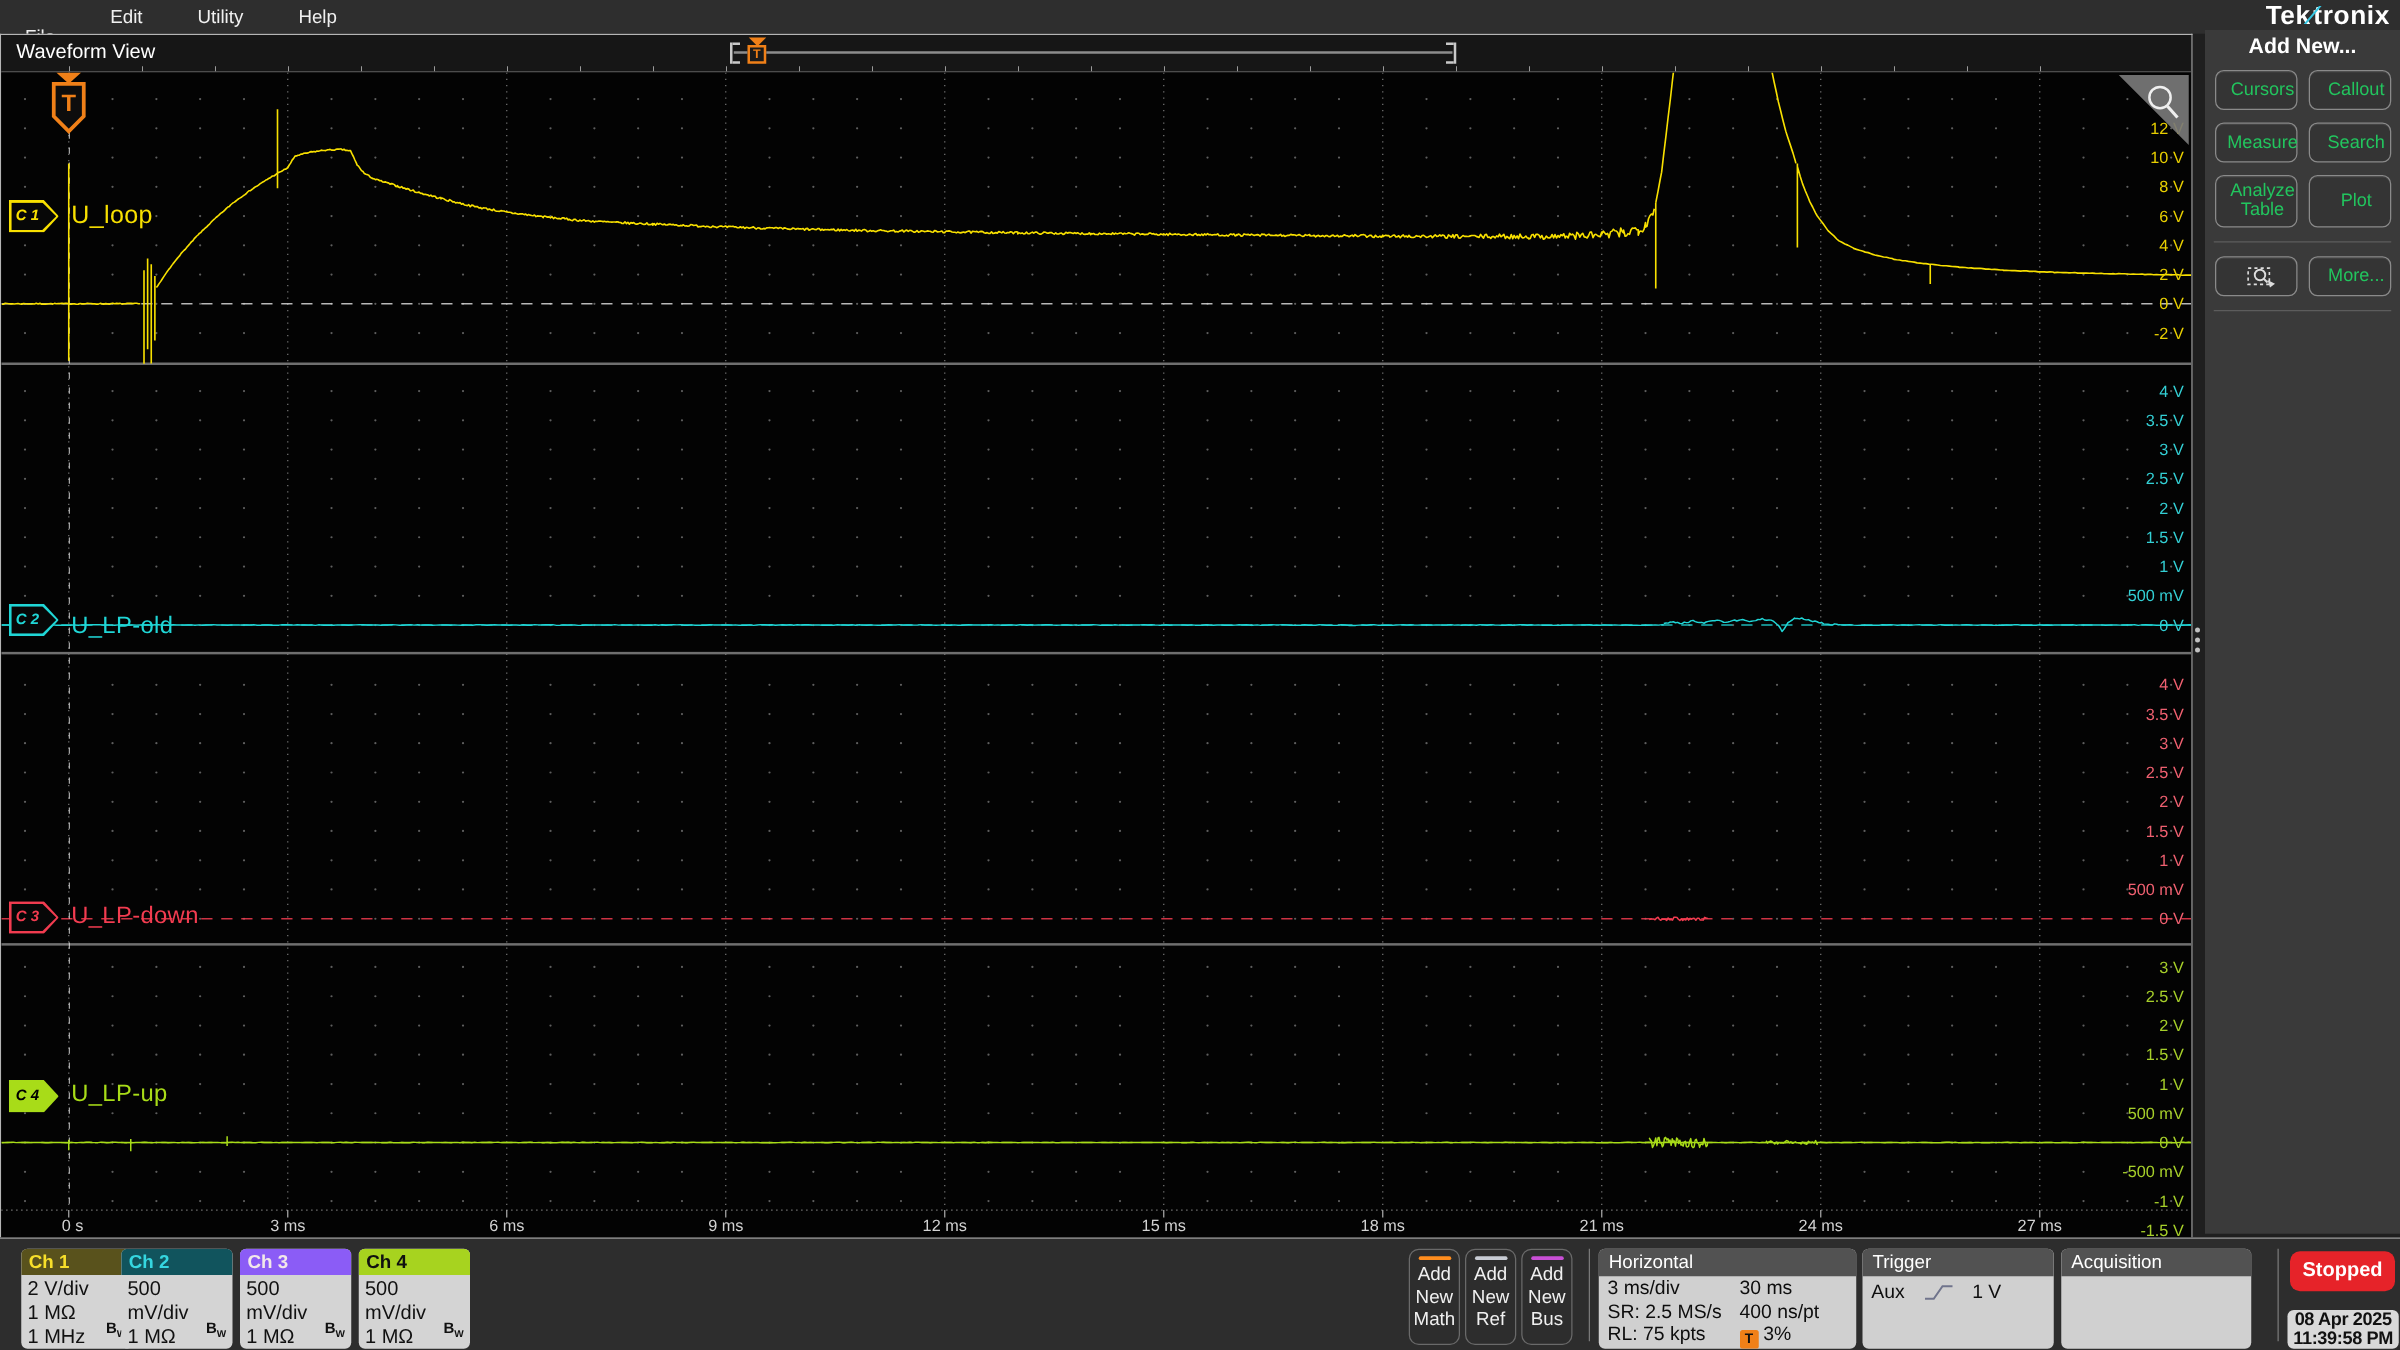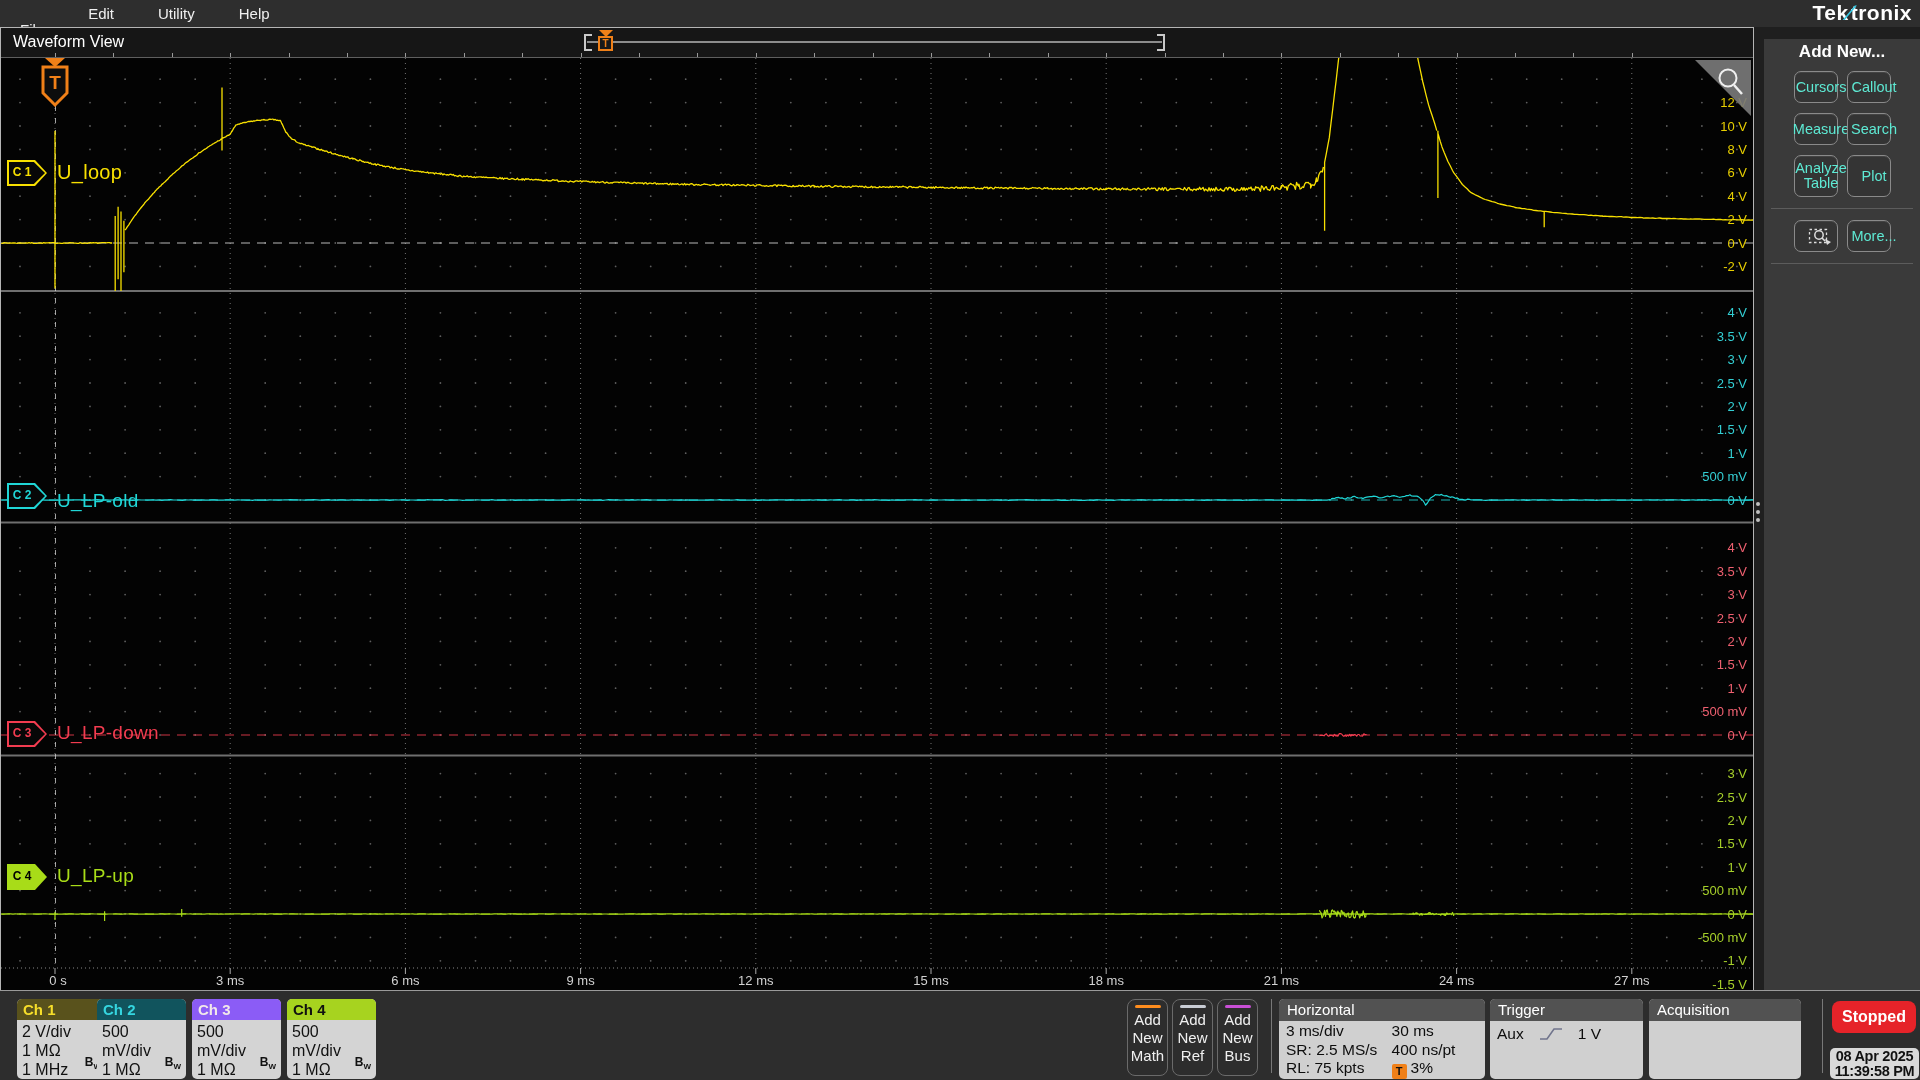--- a/index.html
+++ b/index.html
@@ -23,34 +23,34 @@
   .pos-line{position:absolute;left:1px;right:1px;top:7px;height:2px;background:#8d8d8d;}
   .pos-trig{position:absolute;left:12px;top:-4px;width:15px;}
   .pos-trig .tri{width:0;height:0;border-left:7px solid transparent;border-right:7px solid transparent;border-top:7px solid #f08018;margin:0 auto;}
   .pos-trig .box{width:15px;height:15px;border:2px solid #f08018;background:#1a1a1a;color:#f08018;font-size:10px;font-weight:bold;text-align:center;line-height:11px;margin-top:-1px;}
   .header-ticks{position:absolute;left:54px;bottom:0;width:1635px;height:4px;background:repeating-linear-gradient(90deg,#9a9a9a 0 1px,transparent 1px 58.4px);}
   .plot{position:absolute;left:0;top:30px;width:1752px;height:933px;background:#030303;}
   .plot svg{position:absolute;left:0;top:0;}
   svg text{font-family:"Liberation Sans",sans-serif;}
 
   
-  .ch-tag{position:absolute;width:40px;height:26px;}
+  .ch-tag{position:absolute;width:40px;height:26px;font-style:italic;}
   .ch-tag .outer{position:absolute;inset:0;clip-path:polygon(0 0,70% 0,100% 50%,70% 100%,0 100%);}
   .ch-tag .inner{position:absolute;inset:2px 2px 2px 2px;clip-path:polygon(0 0,69% 0,100% 50%,69% 100%,0 100%);background:#070707;}
   .ch-tag .txt{position:absolute;left:0;width:30px;top:5px;text-align:center;font-size:12px;font-weight:bold;}
   .ch-name{position:absolute;left:56px;font-size:19px;font-weight:500;letter-spacing:.3px;}
 
   .splitter-dots{position:absolute;left:1756px;top:502px;display:flex;flex-direction:column;gap:4px;}
   .splitter-dots i{width:4px;height:4px;border-radius:50%;background:#c0c0c0;}
 
   
-  .sidebar{position:absolute;left:1764px;top:39px;width:156px;height:963px;background:#3a3a3a;}
+  .sidebar{position:absolute;left:1764px;top:24px;width:156px;height:963px;background:#3a3a3a;}
   .sb-title{margin-top:3px;text-align:center;font-size:17px;font-weight:bold;color:#fff;}
   .sb-grid{display:flex;flex-wrap:wrap;justify-content:center;gap:10px 9px;margin-top:9px;padding:0 6px;}
-  .sb-btn{width:44px;height:32px;background:#343434;border:1px solid #8a8a8a;border-radius:7px;color:#5eead4;font-size:14.5px;display:flex;align-items:center;justify-content:center;text-align:center;line-height:15px;box-shadow:inset 0 1px 0 rgba(255,255,255,.08);cursor:default;padding-left:11px;}
+  .sb-btn{width:66px;height:32px;background:#343434;border:1px solid #8a8a8a;border-radius:7px;color:#22c55e;font-size:14.5px;display:flex;align-items:center;justify-content:center;text-align:center;line-height:15px;box-shadow:inset 0 1px 0 rgba(255,255,255,.08);cursor:default;padding-left:11px;}
   .sb-btn.tall{height:42px;}
   .sb-div{width:142px;height:1px;background:#5c5c5c;margin:1px 0;}
 
   
   .bottom-bar{position:absolute;left:0;top:990px;width:1920px;height:90px;background:#2d2d2d;border-top:1px solid #9a9a9a;}
   .ch-badge{position:absolute;top:8px;width:89px;height:80px;border-radius:5px;overflow:hidden;background:#d4d4d4;}
   .ch-badge .hd{height:21px;font-size:15px;font-weight:bold;padding:2px 0 0 6px;}
   .ch-badge .bd{position:relative;height:59px;padding:2px 5px 0 5px;color:#111;font-size:16px;line-height:19px;}
   .bw{position:absolute;right:5px;bottom:3px;color:#111;font-size:12px;font-weight:bold;}
   .bw sub{font-size:8px;}

